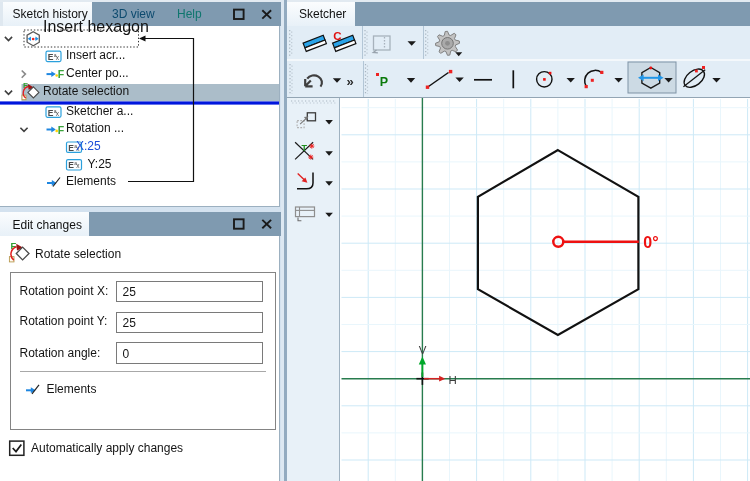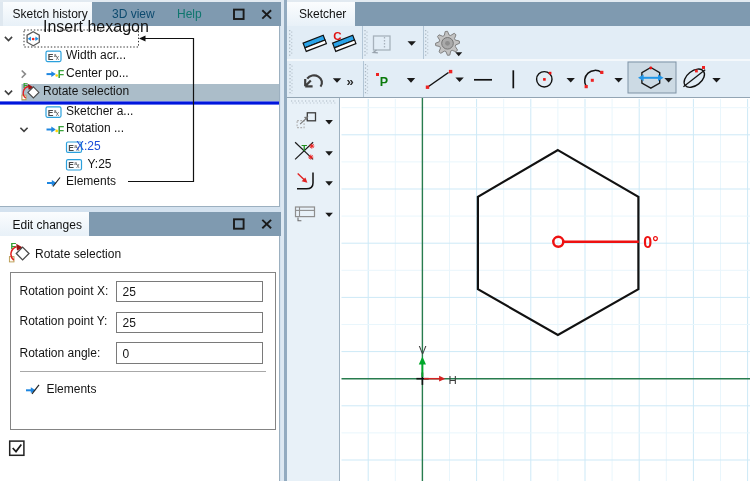--- a/index.html
+++ b/index.html
@@ -66,21 +66,21 @@
 <text x="74.3" y="165.20000000000002" font-size="5" fill="#4a4a4a" font-family="Liberation Sans">a</text>
 <text x="76.3" y="168.40000000000003" font-size="6.5" fill="#4a4a4a" font-family="Liberation Sans">x</text>
 <line x1="47" y1="183.0" x2="52.5" y2="183.0" stroke="#1e86e0" stroke-width="2"></line>
 <polygon points="56.5,183.0 51.8,180.0 51.8,186.0" fill="#1e86e0"></polygon>
 <line x1="53" y1="186.5" x2="60" y2="177.5" stroke="#222" stroke-width="1.2"></line>
 <rect x="24" y="30" width="114.5" height="17" fill="none" stroke="#333" stroke-width="1" stroke-dasharray="1.4 1.9"></rect>
 <polygon points="139,38.5 145.5,35.4 145.5,41.6" fill="#111"></polygon>
 <polyline points="145,38.5 193.5,38.5 193.5,181.5 128,181.5" fill="none" stroke="#111" stroke-width="1.2"></polyline>
 </svg>
 <div style="position:absolute;left:43px;top:18px;font-size:16px;color:#141414;white-space:nowrap">Insert hexagon</div>
-    <div style="position:absolute;left:66px;top:48.2px;font-size:12px;color:#141414;white-space:nowrap">Width acr...</div>
+    <div style="position:absolute;left:66px;top:48.2px;font-size:12px;color:#141414;white-space:nowrap">Insert acr...</div>
     <div style="position:absolute;left:66px;top:65.9px;font-size:12px;color:#141414;white-space:nowrap">Center po...</div>
     <div style="position:absolute;left:43px;top:84.2px;font-size:12px;color:#141414;white-space:nowrap">Rotate selection</div>
     <div style="position:absolute;left:66px;top:103.9px;font-size:12px;color:#141414;white-space:nowrap">Sketcher a...</div>
     <div style="position:absolute;left:66px;top:121.3px;font-size:12px;color:#141414;white-space:nowrap">Rotation ...</div>
     <div style="position:absolute;left:76px;top:139.0px;font-size:12px;color:#1d4ed8;white-space:nowrap">X:25</div>
     <div style="position:absolute;left:87.5px;top:156.6px;font-size:12px;color:#141414;white-space:nowrap">Y:25</div>
     <div style="position:absolute;left:66px;top:173.8px;font-size:12px;color:#141414;white-space:nowrap">Elements</div>
 
 <div class="abs" style="left:0;top:212px;width:281px;height:24px;background:#7f9ab0"></div>
 <div class="abs" style="left:0;top:212px;width:2.5px;height:24px;background:#dfe8f0"></div>
@@ -93,20 +93,21 @@
 <div class="abs tabtxt" style="left:19.5px;top:314.2px;color:#141414">Rotation point Y:</div>
 <div class="abs tabtxt" style="left:19.5px;top:345.6px;color:#141414">Rotation angle:</div>
 <div class="abs" style="left:116px;top:280.9px;width:147.3px;height:21px;border:1px solid #7a7a7a;background:#fff"></div>
 <div class="abs" style="left:116px;top:311.6px;width:147.3px;height:21px;border:1px solid #7a7a7a;background:#fff"></div>
 <div class="abs" style="left:116px;top:342.3px;width:147.3px;height:22px;border:1px solid #7a7a7a;background:#fff"></div>
 <div class="abs tabtxt" style="left:122.5px;top:285.4px;color:#141414">25</div>
 <div class="abs tabtxt" style="left:122.5px;top:316.1px;color:#141414">25</div>
 <div class="abs tabtxt" style="left:122.5px;top:347.3px;color:#141414">0</div>
 <div class="abs" style="left:19.5px;top:371.2px;width:246.5px;height:1px;background:#a8a8a8"></div>
 <div class="abs tabtxt" style="left:46.4px;top:382.2px;color:#141414">Elements</div>
+<div class="abs tabtxt" style="left:31px;top:441.2px;color:#141414">Automatically apply changes</div>
 <svg id="editov" viewBox="0 212 279 269" width="279" height="269" style="position:absolute;left:0px;top:212px">
 <rect x="234" y="219.3" width="9.6" height="9.4" fill="none" stroke="#1a1a1a" stroke-width="1.9"></rect>
 <line x1="262.3" y1="219.9" x2="271.1" y2="228.3" stroke="#1a1a1a" stroke-width="1.9"></line>
 <line x1="262.3" y1="228.3" x2="271.1" y2="219.9" stroke="#1a1a1a" stroke-width="1.9"></line>
 <text x="10.5" y="248.6" font-size="9.4" font-weight="bold" fill="#2f9e2f" font-family="Liberation Sans">F</text>
       <rect x="9.4" y="256.6" width="4.6" height="5.3" fill="#fffdf2" stroke="#b89a50" stroke-width="0.9"></rect>
 <path d="M13.8,260.1 A7.7,7.7 0 0 1 16.6,246.7" fill="none" stroke="#e02020" stroke-width="1.5"></path>
 <polygon points="23.2,247.8 16.2,243.8 17.0,250.4" fill="#9c1414"></polygon>
 <polygon points="22.6,247.1 29.0,253.5 22.6,259.9 16.3,253.5" fill="#ffffff" stroke="#4a4a4a" stroke-width="1.3"></polygon>
 <line x1="26" y1="390.3" x2="31.5" y2="390.3" stroke="#1e86e0" stroke-width="2"></line>

